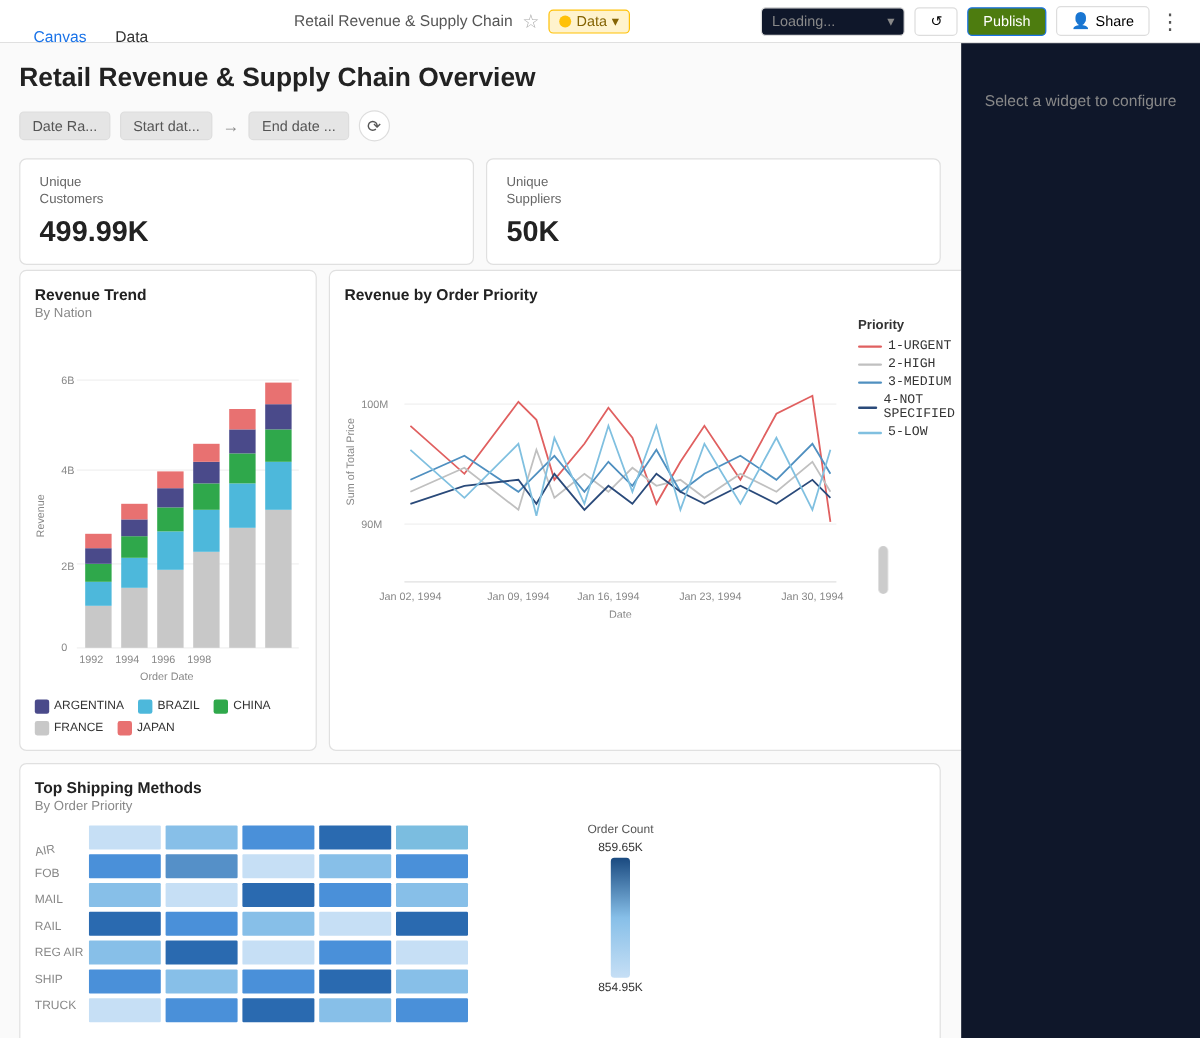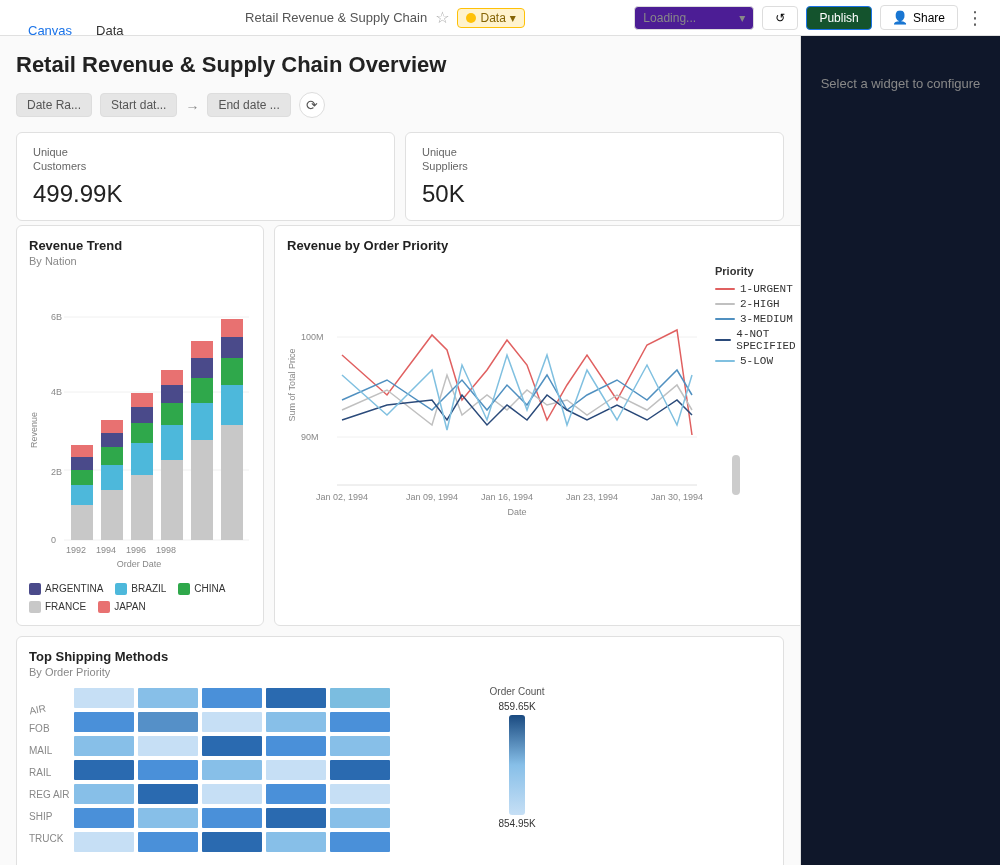--- a/index.html
+++ b/index.html
@@ -6,23 +6,23 @@
     body { font-family: -apple-system, BlinkMacSystemFont, 'Segoe UI', sans-serif; background: #f5f5f5; font-size: 12px; color: #333; width: 1000px; height: 865px; overflow: hidden; }
 
     
     .top-nav { background: #fff; border-bottom: 1px solid #e0e0e0; display: flex; align-items: center; padding: 0 16px; height: 36px; }
     .tab { padding: 0 12px; height: 44px; display: flex; align-items: flex-end; font-size: 13px; cursor: pointer; border-bottom: 2px solid transparent; }
     .tab.active { border-bottom: 2px solid #1a73e8; color: #1a73e8; }
     .nav-center { flex: 1; display: flex; align-items: center; justify-content: center; gap: 8px; font-size: 13px; color: #555; }
     .nav-center .star { cursor: pointer; color: #aaa; font-size: 16px; }
     .draft-badge { background: #fff3cd; border: 1px solid #ffc107; border-radius: 4px; padding: 2px 8px; font-size: 12px; color: #856404; display: flex; align-items: center; gap: 4px; cursor: pointer; }
     .nav-right { display: flex; align-items: center; gap: 8px; }
-    .loading-select { border: 1px solid #ddd; border-radius: 4px; padding: 4px 8px; font-size: 12px; background: #4c1d95; color: #888; display: flex; align-items: center; gap: 4px; min-width: 120px; }
+    .loading-select { border: 1px solid #ddd; border-radius: 4px; padding: 4px 8px; font-size: 12px; background: #0f172a; color: #888; display: flex; align-items: center; gap: 4px; min-width: 120px; }
     .nav-btn { border: 1px solid #ddd; border-radius: 4px; padding: 4px 12px; background: #fff; cursor: pointer; font-size: 12px; display: flex; align-items: center; gap: 4px; }
-    .nav-btn.publish { background: #14532d; color: #fff; border-color: #1a73e8; }
+    .nav-btn.publish { background: #4d7c0f; color: #fff; border-color: #1a73e8; }
     .nav-btn.share { }
     .nav-dots { cursor: pointer; font-size: 18px; color: #555; }
 
     
     .main { display: flex; height: calc(865px - 36px); }
     .dashboard { flex: 1; padding: 16px; overflow-y: auto; background: #fafafa; }
     .right-panel { width: 200px; background: #0f172a; border-left: 1px solid #e0e0e0; display: flex; align-items: flex-start; justify-content: center; padding-top: 40px; font-size: 13px; color: #888; }
 
     
     .dash-title { font-size: 22px; font-weight: 600; color: #222; margin-bottom: 14px; }
@@ -30,21 +30,21 @@
     
     .filter-row { display: flex; align-items: center; gap: 8px; margin-bottom: 14px; }
     .filter-btn { border: 1px solid #ddd; border-radius: 4px; padding: 4px 10px; background: #e5e5e5; cursor: pointer; font-size: 12px; display: flex; align-items: center; gap: 4px; color: #555; }
     .filter-arrow { color: #888; font-size: 14px; }
     .refresh-btn { border: 1px solid #ddd; border-radius: 50%; width: 26px; height: 26px; display: flex; align-items: center; justify-content: center; background: #fff; cursor: pointer; font-size: 14px; color: #555; }
 
     
     .stats-row { display: flex; gap: 10px; margin-bottom: 4px; }
     .stat-card { background: #fff; border: 1px solid #e0e0e0; border-radius: 6px; padding: 12px 16px; flex: 1; }
     .stat-label { font-size: 11px; color: #666; font-weight: 500; line-height: 1.3; }
-    .stat-value { font-size: 24px; font-weight: 400; color: #222; margin-top: 6px; }
+    .stat-value { font-size: 24px; font-weight: 700; color: #222; margin-top: 6px; }
 
     
     .widgets-row { display: flex; gap: 10px; margin-bottom: 10px; }
     .widget { background: #fff; border: 1px solid #e0e0e0; border-radius: 6px; padding: 12px; }
     .widget-title { font-size: 13px; font-weight: 600; color: #222; margin-bottom: 2px; }
     .widget-subtitle { font-size: 11px; color: #888; margin-bottom: 8px; }
 
     
     .trend-widget { width: 248px; flex-shrink: 0; }
 

